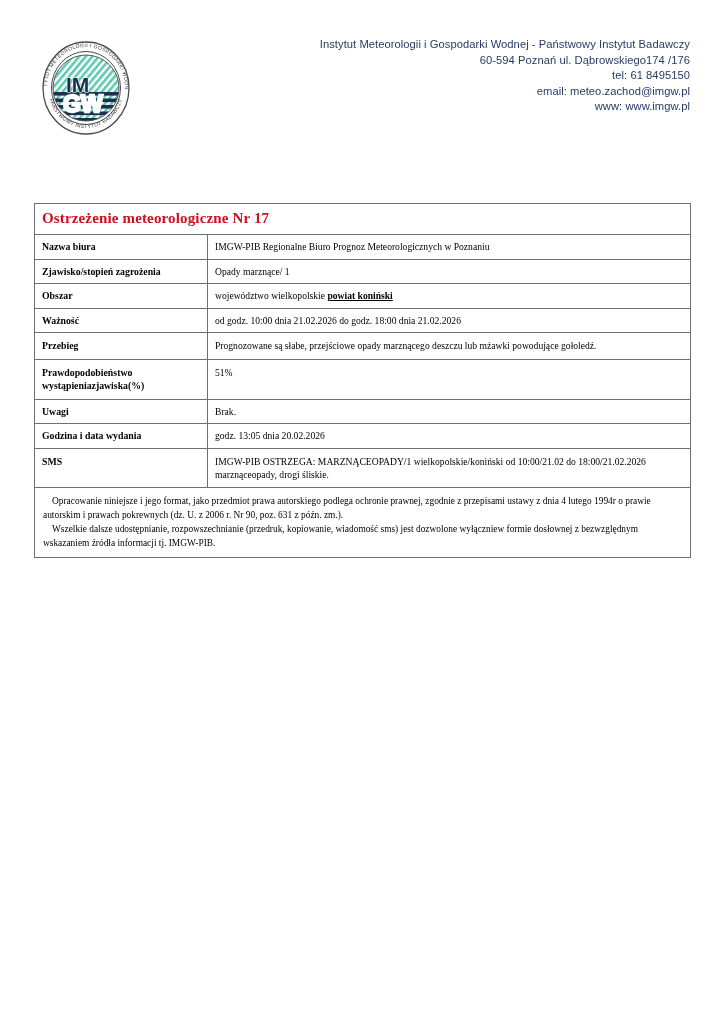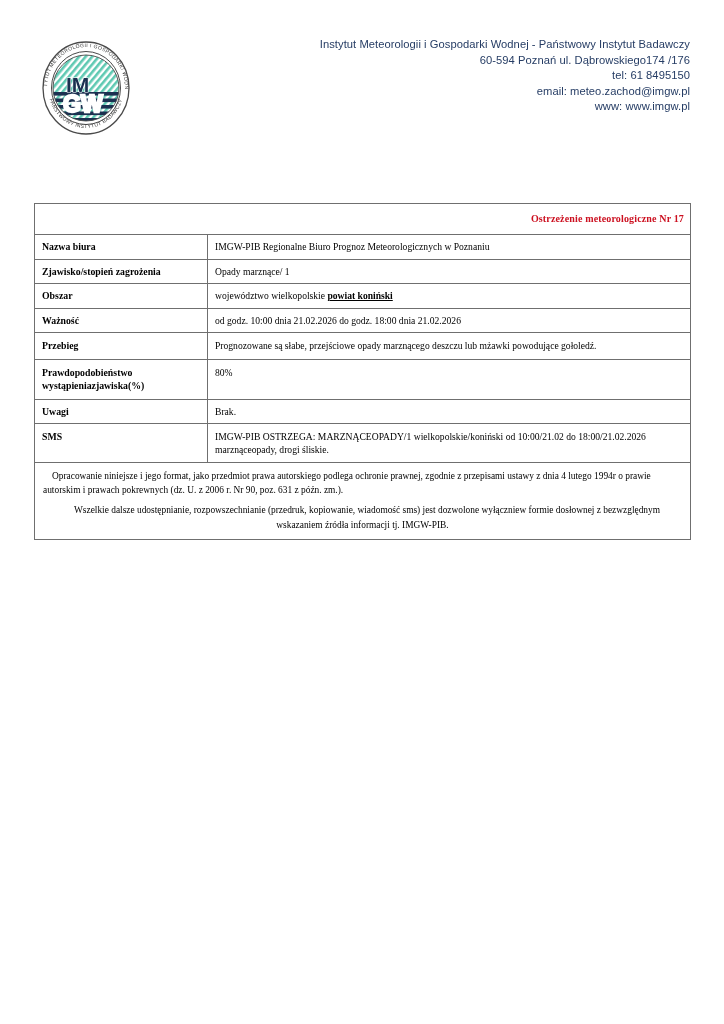--- a/index.html
+++ b/index.html
@@ -77,41 +77,41 @@
   td.label-cell {
     font-weight: 700;
     font-size: 9.8px;
     line-height: 13.5px;
   }
   td.value-cell {
     font-weight: 400;
     margin-left: 47px;
   }
   td.title-cell {
-    text-align: right;
+    text-align: left;
     color: #cc1020;
     font-weight: 700;
-    font-size: 10px;
+    font-size: 15px;
     letter-spacing: 0.15px;
     padding-top: 8px;
     padding-bottom: 9px;
   }
   .row-tall td { padding-top: 6px; padding-bottom: 6px; }
   .bold-inline { font-weight: 700; text-decoration: underline; }
 
   td.footer-cell {
     padding: 6px 8px 7px 8px;
     font-size: 9.4px;
     line-height: 14.2px;
   }
   .footer-para {
     margin: 0;
     text-indent: 9px;
   }
-  .footer-para + .footer-para { margin-top: 6px; text-align: center; }
+  .footer-para + .footer-para { margin-top: 0; }
 </style>
 </head>
 <body>
 
 <div class="letterhead">
 
   <div class="logo-wrap">
     <svg width="100" height="105" viewBox="0 0 100 105">
       <defs>
         <clipPath id="innerClip">
@@ -190,28 +190,32 @@
       <td class="value-cell">od godz. 10:00 dnia 21.02.2026 do godz. 18:00 dnia 21.02.2026</td>
     </tr>
 
     <tr class="row-tall">
       <td class="label-cell">Przebieg</td>
       <td class="value-cell">Prognozowane są słabe, przejściowe  opady marznącego deszczu lub mżawki powodujące gołoledź.</td>
     </tr>
 
     <tr class="row-tall">
       <td class="label-cell">Prawdopodobieństwo wystąpieniazjawiska(%)</td>
-      <td class="value-cell">80%</td>
+      <td class="value-cell">51%</td>
     </tr>
 
     <tr>
       <td class="label-cell">Uwagi</td>
       <td class="value-cell">Brak.</td>
     </tr>
 
+    <tr>
+      <td class="label-cell">Godzina i data wydania</td>
+      <td class="value-cell">godz. 13:05 dnia 20.02.2026</td>
+    </tr>
 
     <tr class="row-tall">
       <td class="label-cell">SMS</td>
       <td class="value-cell">IMGW-PIB OSTRZEGA: MARZNĄCEOPADY/1 wielkopolskie/koniński od 10:00/21.02 do 18:00/21.02.2026 marznąceopady, drogi śliskie.</td>
     </tr>
 
     <tr>
       <td class="footer-cell" colspan="2">
         <p class="footer-para">Opracowanie niniejsze i jego format, jako przedmiot prawa autorskiego podlega ochronie prawnej, zgodnie z przepisami ustawy z dnia 4 lutego 1994r o prawie autorskim i prawach pokrewnych (dz. U. z 2006 r. Nr 90, poz. 631 z późn.  zm.).</p>
         <p class="footer-para">Wszelkie dalsze udostępnianie, rozpowszechnianie (przedruk, kopiowanie, wiadomość   sms) jest dozwolone wyłączniew formie dosłownej z bezwzględnym wskazaniem źródła  informacji tj. IMGW-PIB.</p>

